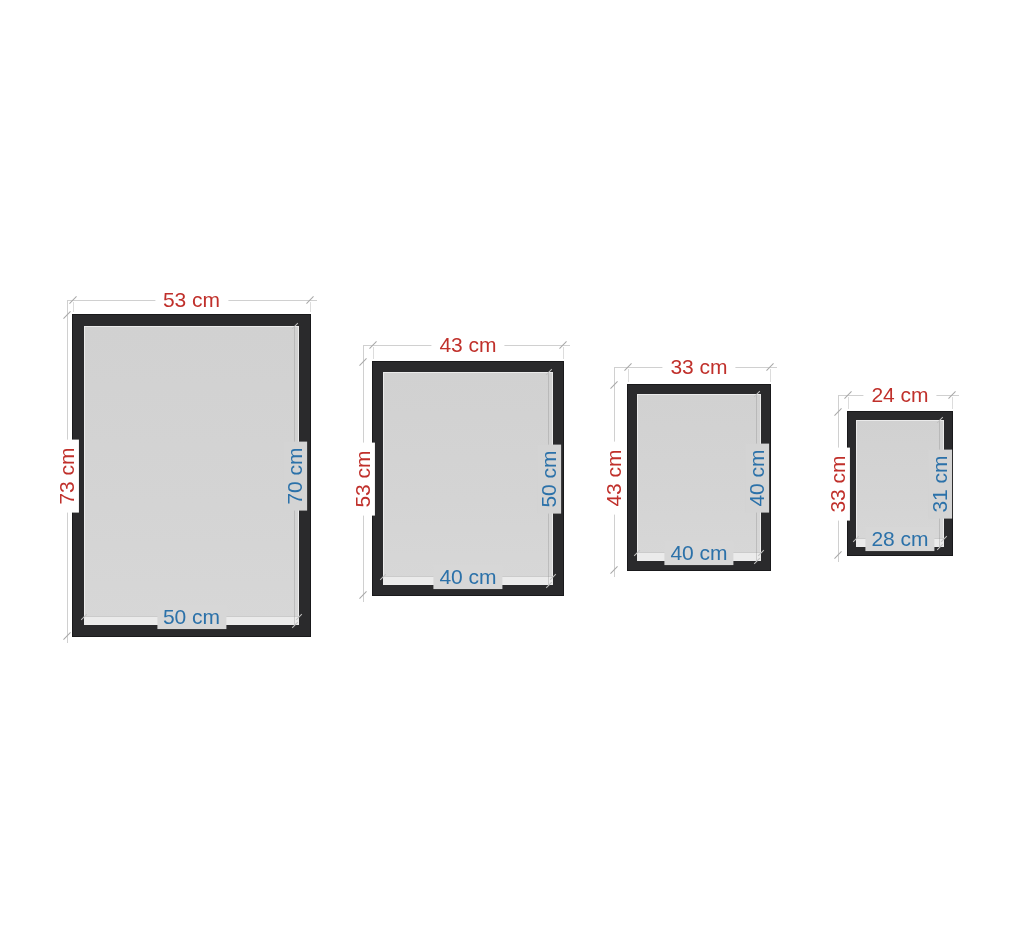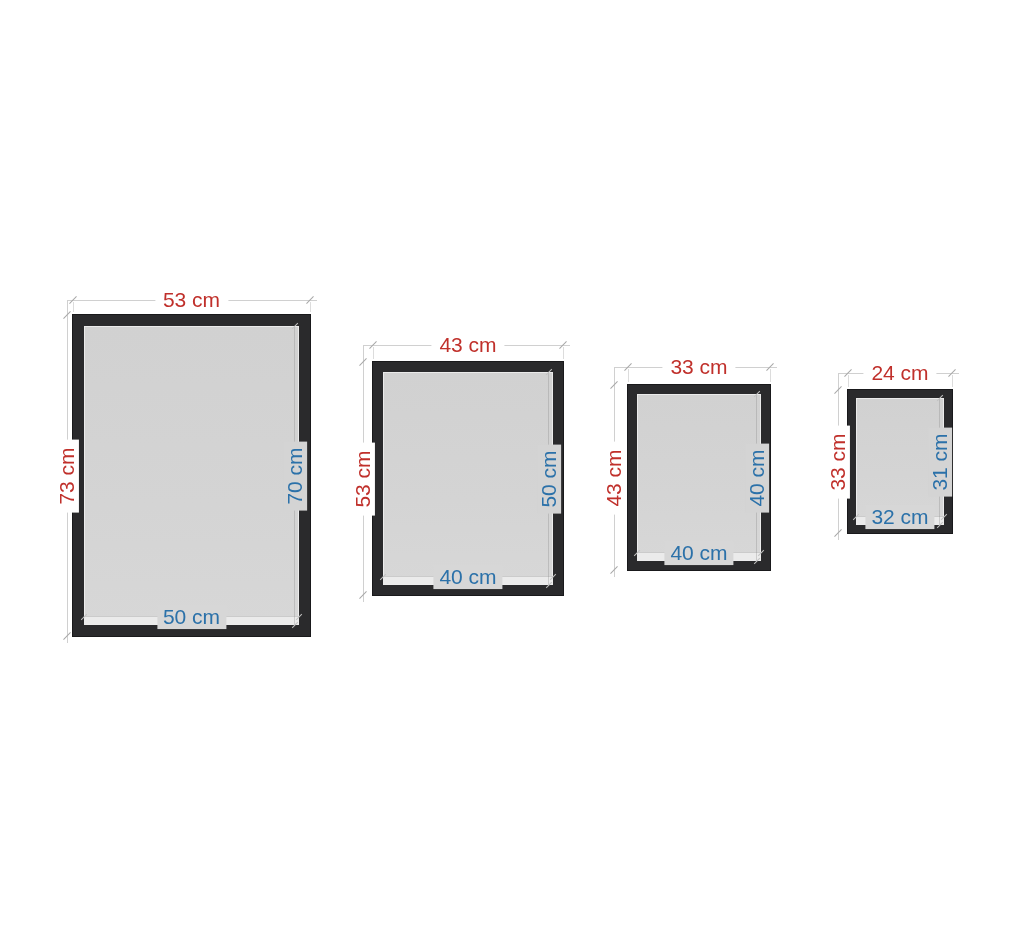--- a/index.html
+++ b/index.html
@@ -5,21 +5,21 @@
   html,body{margin:0;padding:0;background:#fff;}
   .scene{
     position:relative;width:972px;height:937px;background:#ffffff;overflow:hidden;
     font-family:"Liberation Sans",sans-serif;
   }
   .frame-group{position:absolute;}
   
   .fg1{left:73px;top:315px;width:237px;height:321px;--bw:11px;--topgap:15px;--leftgap:6px;}
   .fg2{left:373px;top:362px;width:190px;height:233px;--bw:10px;--topgap:17px;--leftgap:10px;}
   .fg3{left:628px;top:385px;width:142px;height:185px;--bw:9px;--topgap:18px;--leftgap:14px;}
-  .fg4{left:848px;top:390px;width:104px;height:143px;--bw:8px;--topgap:17px;--leftgap:10px;}
+  .fg4{left:848px;top:412px;width:104px;height:143px;--bw:8px;--topgap:17px;--leftgap:10px;}
 
   .frame{
     position:absolute;inset:0;box-sizing:border-box;
     border:var(--bw) solid var(--c-frame,#2a2a2c);
     background:linear-gradient(180deg,#d1d1d1 0%,var(--c-glass,#d4d4d4) 60%,#d7d7d7 100%);
     box-shadow:0 0 0 1px #19191b, inset 0 0 0 1px rgba(255,255,255,.55);
   }
   .mat-strip{
     position:absolute;left:calc(var(--bw) + 1px);right:calc(var(--bw) + 1px);
     bottom:calc(var(--bw) + 1px);height:8px;background:rgba(255,255,255,.5);
@@ -146,16 +146,16 @@
     <div class="tick tick-top-r"></div>
     <div class="tick tick-left-t"></div>
     <div class="tick tick-left-b"></div>
     <div class="tick tick-in tick-ih-l"></div>
     <div class="tick tick-in tick-ih-r"></div>
     <div class="tick tick-in tick-iv-t"></div>
     <div class="tick tick-in tick-iv-b"></div>
     <span class="lbl red lbl-top">24 cm</span>
     <span class="lbl red lbl-left">33 cm</span>
     <span class="lbl blue lbl-right">31 cm</span>
-    <span class="lbl blue lbl-bottom">32 cm</span>
+    <span class="lbl blue lbl-bottom">28 cm</span>
   </div>
 
 </div>
 
 </body></html>

